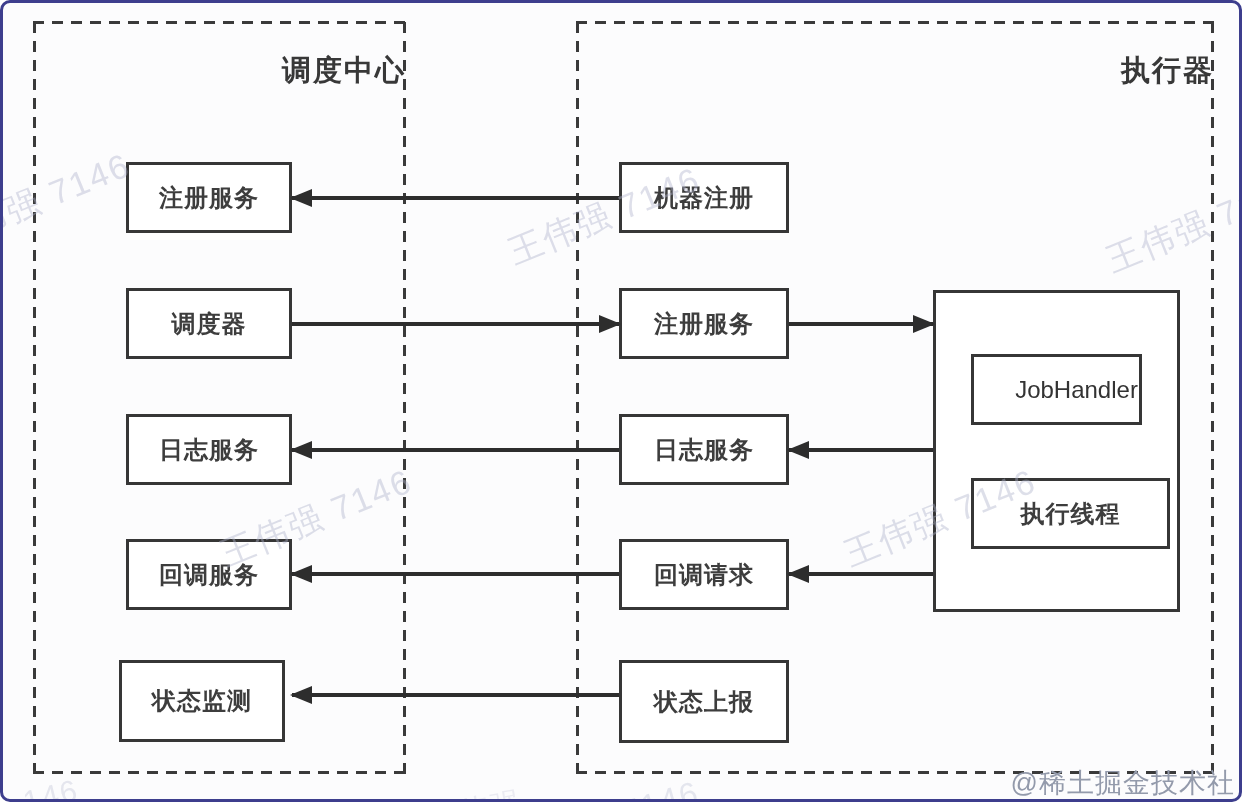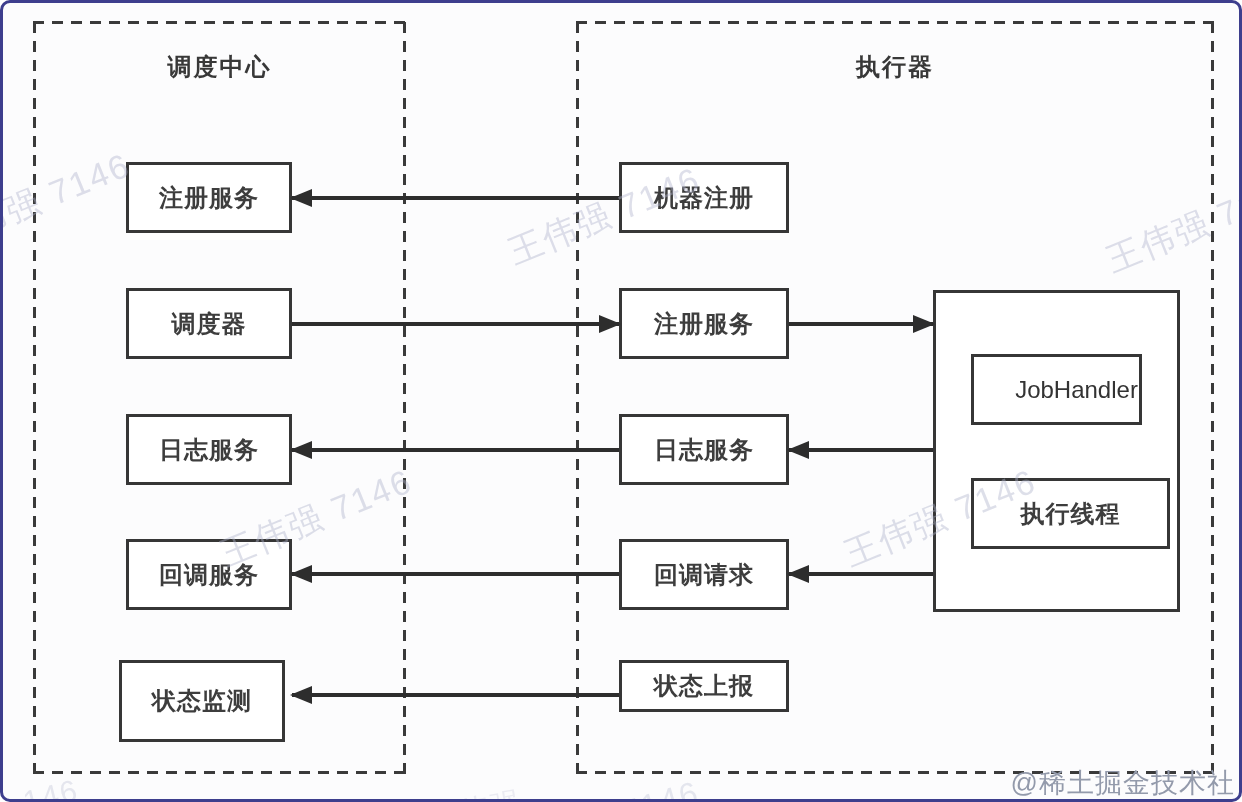--- a/index.html
+++ b/index.html
@@ -22,22 +22,22 @@
   .dashed-container {
     position: absolute;
     background:
       repeating-linear-gradient(90deg,#3a3a3a 0 11px,transparent 11px 19px) left top/100% 3px no-repeat,
       repeating-linear-gradient(90deg,#3a3a3a 0 11px,transparent 11px 19px) left bottom/100% 3px no-repeat,
       repeating-linear-gradient(0deg,#3a3a3a 0 11px,transparent 11px 19px) left top/3px 100% no-repeat,
       repeating-linear-gradient(0deg,#3a3a3a 0 11px,transparent 11px 19px) right top/3px 100% no-repeat;
   }
   .container-title {
     position: absolute;
-    text-align: center;
-    font-size: 24px;
+    text-align: right;
+    font-size: 29px;
     font-weight: 700;
     color: #383838;
     letter-spacing: 2px;
     z-index: 2;
   }
   .node {
     position: absolute;
     box-sizing: border-box;
     background: #ffffff;
     border: 3px solid #363636;
@@ -118,21 +118,21 @@
   <div class="node" style="left:123px; top:159px; width:166px; height:71px;">注册服务</div>
   <div class="node" style="left:123px; top:285px; width:166px; height:71px;">调度器</div>
   <div class="node" style="left:123px; top:411px; width:166px; height:71px;">日志服务</div>
   <div class="node" style="left:123px; top:536px; width:166px; height:71px;">回调服务</div>
   <div class="node" style="left:116px; top:657px; width:166px; height:82px;">状态监测</div>
 
   <div class="node" style="left:616px; top:159px; width:170px; height:71px;">机器注册</div>
   <div class="node" style="left:616px; top:285px; width:170px; height:71px;">注册服务</div>
   <div class="node" style="left:616px; top:411px; width:170px; height:71px;">日志服务</div>
   <div class="node" style="left:616px; top:536px; width:170px; height:71px;">回调请求</div>
-  <div class="node" style="left:616px; top:657px; width:170px; height:52px;">状态上报</div>
+  <div class="node" style="left:616px; top:657px; width:170px; height:83px;">状态上报</div>
 
   <div class="inner-box" style="left:930px; top:287px; width:247px; height:322px;"></div>
   <div class="node latin" style="left:968px; top:351px; width:171px; height:71px;padding-left:40px;">JobHandler</div>
   <div class="node" style="left:968px; top:475px; width:199px; height:71px;">执行线程</div>
 
   <div class="arrow to-left" style="left:289px; top:193px; width:327px;">
       <span class="head"></span>
     </div>
   <div class="arrow to-right" style="left:289px; top:319px; width:327px;">
       <span class="head"></span>

